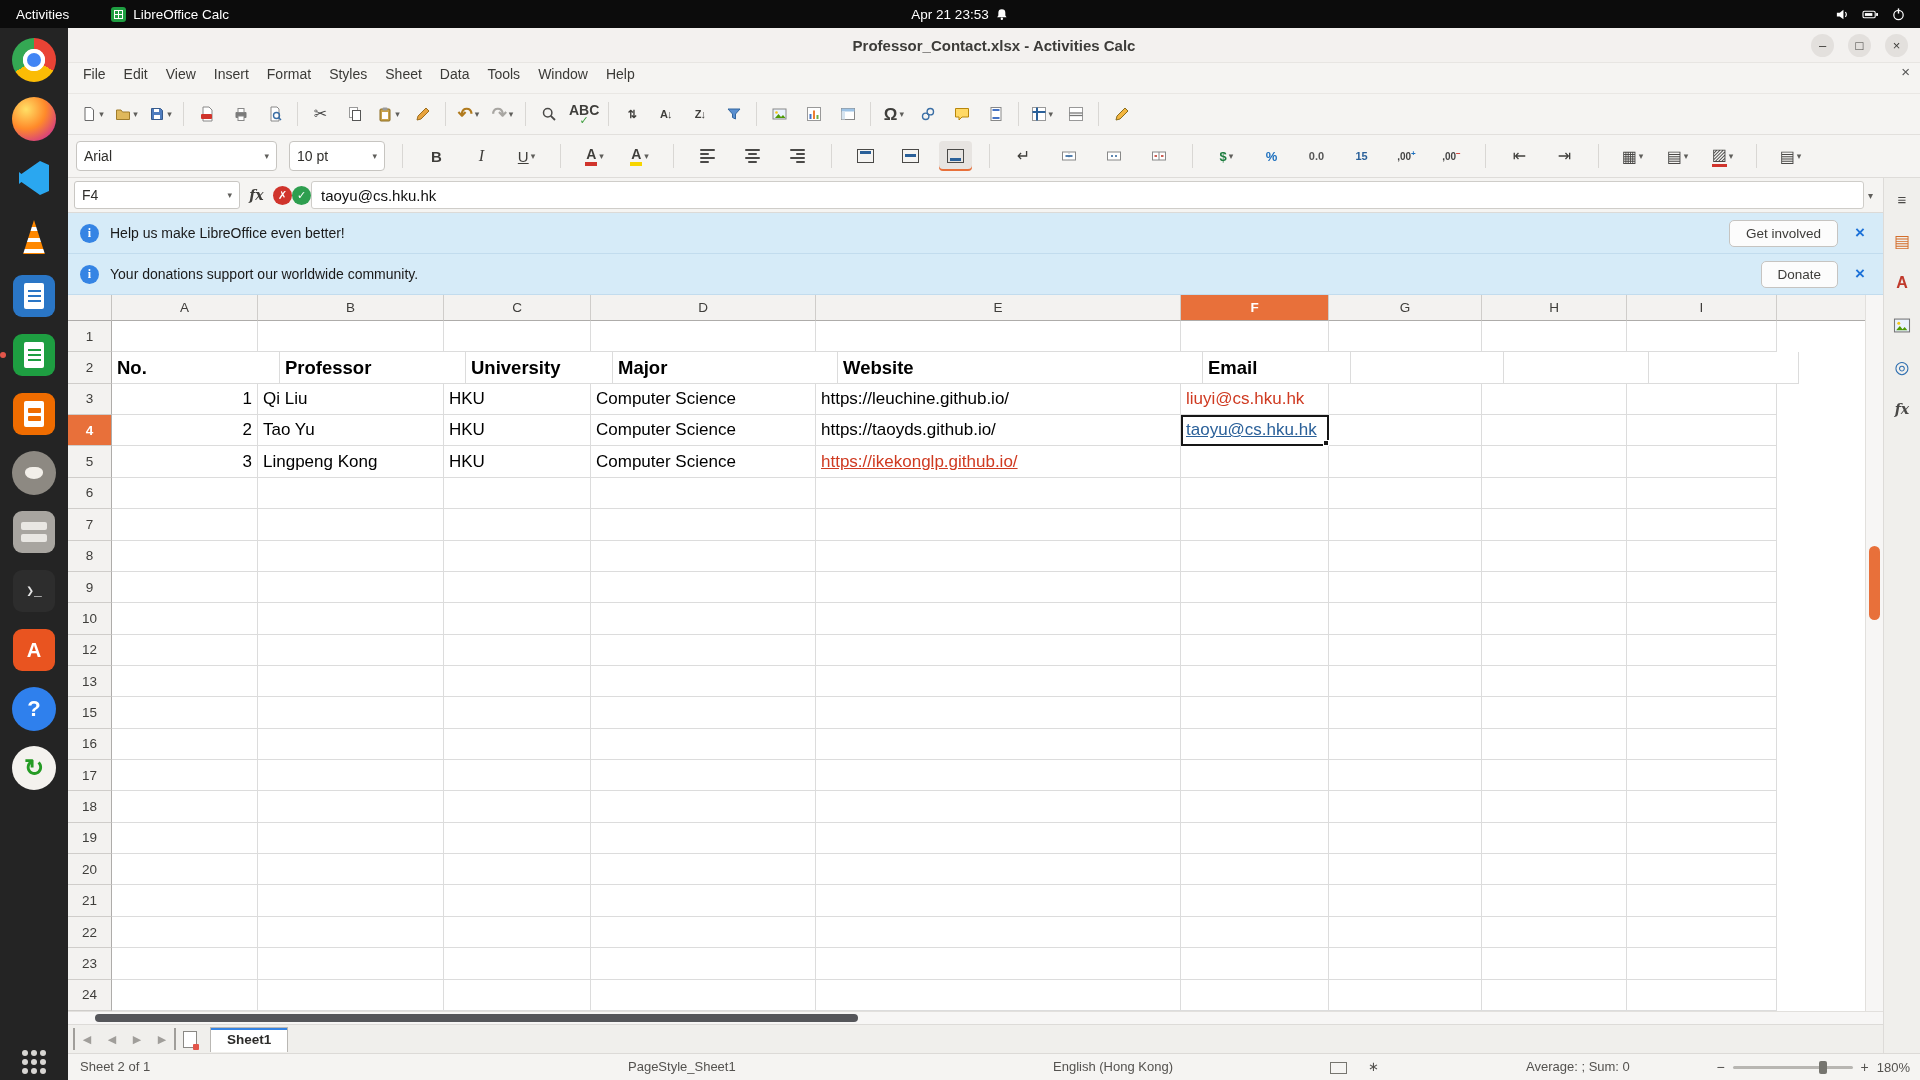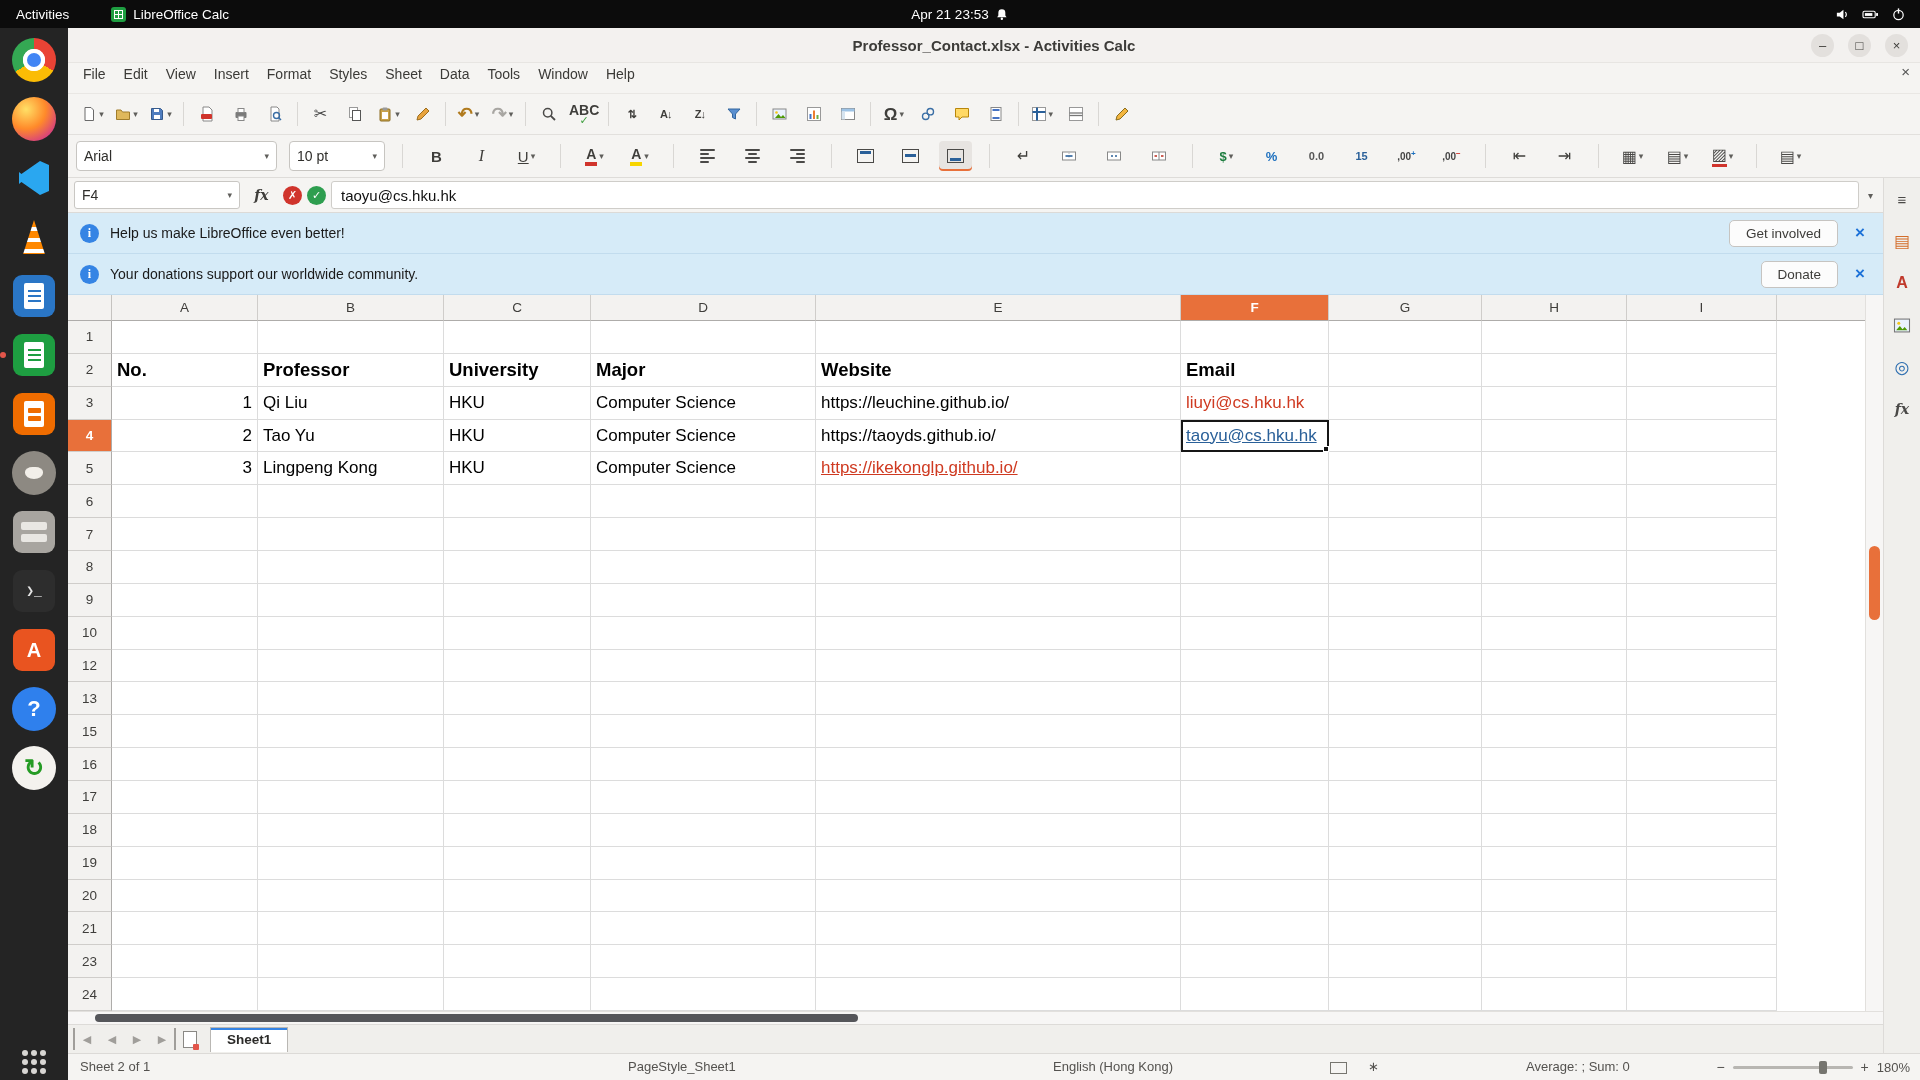--- a/index.html
+++ b/index.html
@@ -83,21 +83,21 @@
   .va{width:15px;height:12px;border:1px solid #4a4947;position:relative}
   .va i{position:absolute;left:2px;right:2px;height:3px;background:#2a6099;display:block}
   .va.t i{top:1px}.va.m i{top:3.5px}.va.b i{bottom:1px}
   .numg{font-size:13px;font-weight:bold}
   .cur{color:#1d7d3f}.pct{color:#1c6fbe}.numf{color:#555;font-size:11px}.datef{color:#2a6099;font-size:11px}
   .decg{font-size:10px;font-weight:bold;color:#444}
   .decg sup{font-size:8px;color:#1c6fbe}
   .decg.del sup{color:#d0342c}
   .bord{font-size:16px;color:#4a4947}
   
-  .fbar{height:34px;display:flex;align-items:center;background:#f5f4f2;border-bottom:1px solid #dcdad7;padding:0 6px;gap:5px;flex:none}
+  .fbar{height:34px;display:flex;align-items:center;background:#f5f4f2;border-bottom:1px solid #dcdad7;padding:0 6px;flex:none}
   .namebox{width:150px;height:26px;background:#fff;border:1px solid #c9c7c3;border-radius:3px;display:flex;align-items:center;justify-content:space-between;padding:0 7px;font-size:14px;color:#2f2e2b}
   .fxg{font-style:italic;font-family:"DejaVu Serif",serif;font-size:14px;color:#3f3e3b;font-weight:bold}
   .fcirc{width:19px;height:19px;border-radius:50%;color:#fff;display:flex;align-items:center;justify-content:center;font-size:11px;line-height:1}
   .fcirc.red{background:#d0342c}.fcirc.grn{background:#2e9e4f}
   .inputline{flex:1;height:26px;background:#fff;border:1px solid #cfcdc9;border-radius:3px;display:flex;align-items:center;padding:0 9px;font-size:15px;color:#111}
   .fexp{font-size:10px;color:#5f5e5b;padding:0 4px}
   
   .infobar{height:40px;background:#d6ebf8;display:flex;align-items:center;padding:0 12px;gap:11px;border-bottom:1px solid #c2dcee;flex:none}
   .infoic{width:19px;height:19px;border-radius:50%;background:#3584e4;color:#fff;display:flex;align-items:center;justify-content:center;font-size:12px;font-weight:bold;font-family:"Liberation Serif",serif;flex:none}
   .infotext{font-size:14px;color:#1a1a1a}
@@ -664,21 +664,21 @@
                   <div class="cell" style="width: 225px;"></div>
                   <div class="cell" style="width: 365px;"></div>
                   <div class="cell" style="width: 148px;"></div>
                   <div class="cell" style="width: 153px;"></div>
                   <div class="cell" style="width: 145px;"></div>
                   <div class="cell" style="width: 150px;"></div>
                   <div class="cell trailcell"></div>
                 </div>
                 <div class="grow">
                   <div class="rowh">2</div>
-                  <div class="cell b" style="width: 146px;">No.</div>
+                  <div class="cell b" style="width: 168px;">No.</div>
                   <div class="cell b" style="width: 186px;">Professor</div>
                   <div class="cell b" style="width: 147px;">University</div>
                   <div class="cell b" style="width: 225px;">Major</div>
                   <div class="cell b" style="width: 365px;">Website</div>
                   <div class="cell b" style="width: 148px;">Email</div>
                   <div class="cell" style="width: 153px;"></div>
                   <div class="cell" style="width: 145px;"></div>
                   <div class="cell" style="width: 150px;"></div>
                   <div class="cell trailcell"></div>
                 </div>
@@ -885,20 +885,33 @@
                   <div class="cell" style="width: 225px;"></div>
                   <div class="cell" style="width: 365px;"></div>
                   <div class="cell" style="width: 148px;"></div>
                   <div class="cell" style="width: 153px;"></div>
                   <div class="cell" style="width: 145px;"></div>
                   <div class="cell" style="width: 150px;"></div>
                   <div class="cell trailcell"></div>
                 </div>
                 <div class="grow">
                   <div class="rowh">21</div>
+                  <div class="cell" style="width: 146px;"></div>
+                  <div class="cell" style="width: 186px;"></div>
+                  <div class="cell" style="width: 147px;"></div>
+                  <div class="cell" style="width: 225px;"></div>
+                  <div class="cell" style="width: 365px;"></div>
+                  <div class="cell" style="width: 148px;"></div>
+                  <div class="cell" style="width: 153px;"></div>
+                  <div class="cell" style="width: 145px;"></div>
+                  <div class="cell" style="width: 150px;"></div>
+                  <div class="cell trailcell"></div>
+                </div>
+                <div class="grow">
+                  <div class="rowh">22</div>
                   <div class="cell" style="width: 146px;"></div>
                   <div class="cell" style="width: 186px;"></div>
                   <div class="cell" style="width: 147px;"></div>
                   <div class="cell" style="width: 225px;"></div>
                   <div class="cell" style="width: 365px;"></div>
                   <div class="cell" style="width: 148px;"></div>
                   <div class="cell" style="width: 153px;"></div>
                   <div class="cell" style="width: 145px;"></div>
                   <div class="cell" style="width: 150px;"></div>
                   <div class="cell trailcell"></div>

